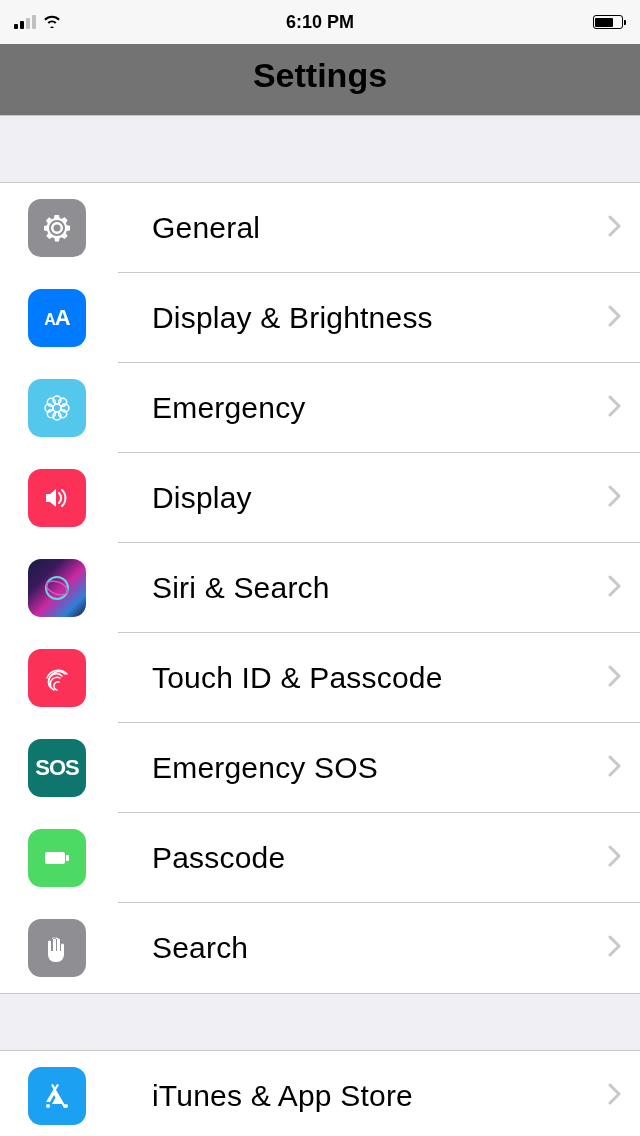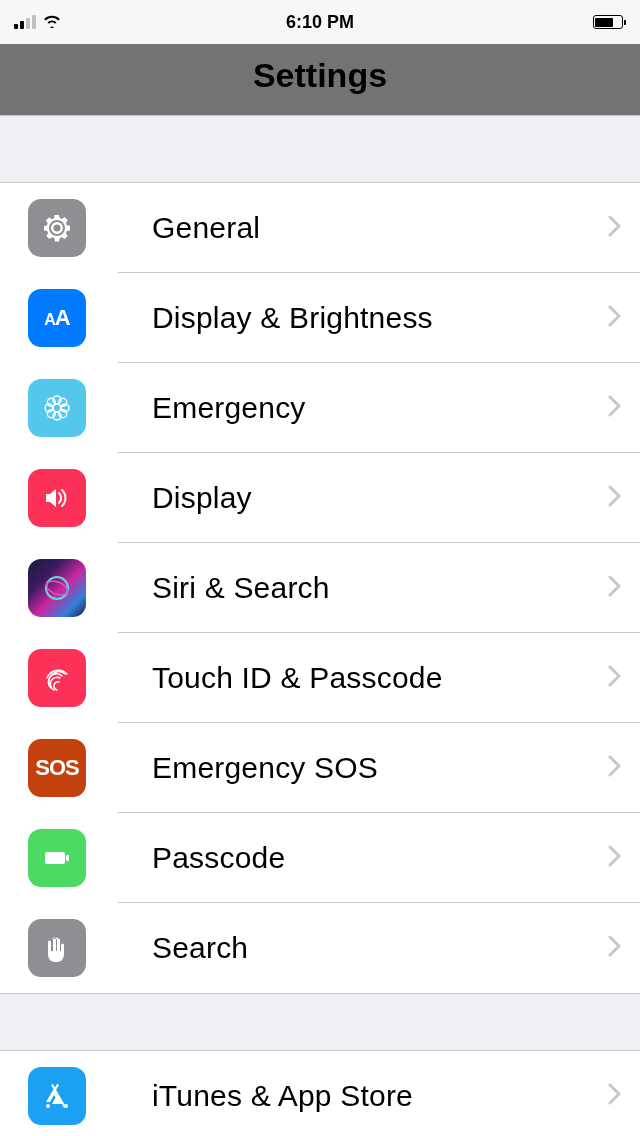--- a/index.html
+++ b/index.html
@@ -146,21 +146,21 @@
       flex-shrink: 0;
     }
     .section-gap {
       height: 56px;
     }
     .icon-gray { background: #8e8e93; }
     .icon-blue { background: #007aff; }
     .icon-cyan { background: #54c7ec; }
     .icon-red { background: #fc3158; }
     .icon-siri { background: linear-gradient(135deg, #1a1a3e 0%, #3a1a5e 30%, #c928a0 55%, #3080d8 80%, #1a1a3e 100%); }
-    .icon-orange { background: #c2410c; }
+    .icon-orange { background: #0f766e; }
     .icon-green { background: #4cd964; }
     .icon-appstore { background: #1ca0f2; }
     .sos-text, .aa-text {
       color: #fff;
       font-weight: 700;
       font-size: 22px;
       letter-spacing: -1px;
     }
     .aa-text .small-a { font-size: 16px; }
   </style>

